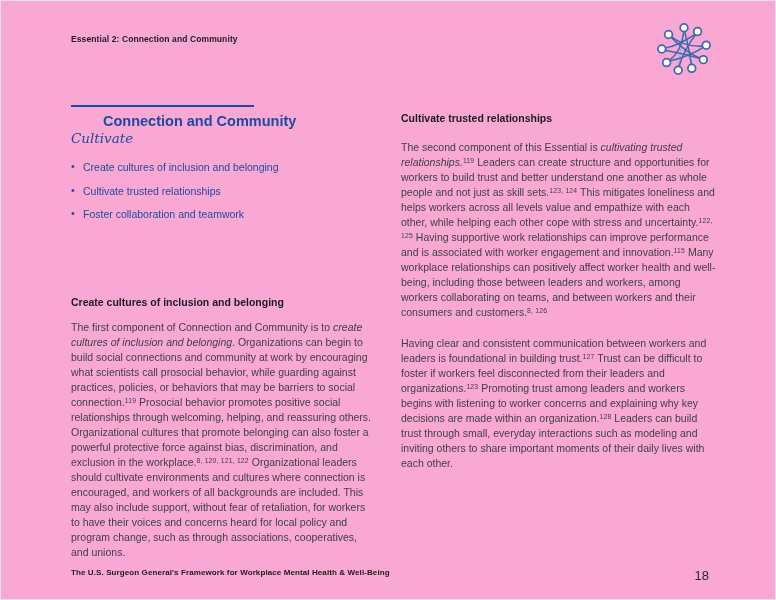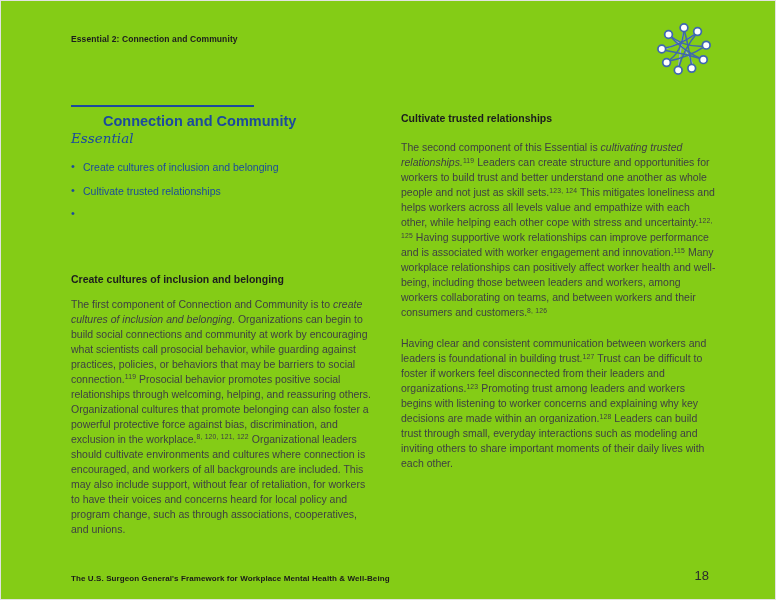--- a/index.html
+++ b/index.html
@@ -1,19 +1,19 @@
 <!DOCTYPE html>
 <html><head>
 <meta charset="utf-8">
 <style>
   html,body { margin:0; padding:0; background:#ffffff; }
   .page {
     position:relative;
     width:776px; height:600px;
-    background:#84cc16;
+    background:#f9a8d4;
     box-sizing:border-box;
     border:1px solid #e2e2e2;
     font-family:"Liberation Sans", sans-serif;
     color:#3f4043;
     overflow:hidden;
   }
   .eyebrow {
     position:absolute; left:70px; top:33px;
     font-size:8.5px; font-weight:bold; color:#1c1c1e;
     letter-spacing:0.1px;
@@ -72,21 +72,21 @@
   }
   
   .col-right {
     position:absolute; left:400px; top:111px; width:315px;
   }
   .col-right .body-para { margin-top:15px; }
   .col-right .body-para + .body-para { margin-top:16px; }
   
   .footer {
     position:absolute; left:70px; right:66px; top:567px;
-    display:flex; justify-content:space-between; align-items:flex-end;
+    display:flex; justify-content:space-between; align-items:flex-start;
   }
   .footer-text {
     font-size:8px; font-weight:bold; color:#1a1a1a; letter-spacing:0.1px;
   }
   .page-number {
     font-size:13px; color:#2b2b2d;
   }
 </style>
 </head>
 <body>
@@ -120,25 +120,25 @@
       <circle cx="24" cy="53" r="4"></circle>
       <circle cx="12" cy="45" r="4"></circle>
       <circle cx="7" cy="31" r="4"></circle>
       <circle cx="14" cy="16" r="4"></circle>
     </g>
   </svg>
 
   <div class="col-left">
     <div class="rule"></div>
     <div class="title">Connection and Community</div>
-    <div class="subtitle">Essential</div>
+    <div class="subtitle">Cultivate</div>
     <ul class="bullets">
       <li><span class="bullet-dot">•</span><span>Create cultures of inclusion and belonging</span></li>
       <li><span class="bullet-dot">•</span><span>Cultivate trusted relationships</span></li>
-      <li><span class="bullet-dot">•</span></li>
+      <li><span class="bullet-dot">•</span><span>Foster collaboration and teamwork</span></li>
     </ul>
     <div class="section-heading">Create cultures of inclusion and belonging</div>
     <p class="body-para"><span>The first component of Connection and Community is to </span><em>create cultures of inclusion and belonging</em><span>. Organizations can begin to build social connections and community at work by encouraging what scientists call prosocial behavior, while guarding against practices, policies, or behaviors that may be barriers to social connection.</span><sup>119</sup><span> Prosocial behavior promotes positive social relationships through welcoming, helping, and reassuring others. Organizational cultures that promote belonging can also foster a powerful protective force against bias, discrimination, and exclusion in the workplace.</span><sup>8, 120, 121, 122</sup><span> Organizational leaders should cultivate environments and cultures where connection is encouraged, and workers of all backgrounds are included. This may also include support, without fear of retaliation, for workers to have their voices and concerns heard for local policy and program change, such as through associations, cooperatives, and unions.</span></p>
   </div>
 
   <div class="col-right">
     <div class="section-heading">Cultivate trusted relationships</div>
     <p class="body-para"><span>The second component of this Essential is </span><em>cultivating trusted relationships.</em><sup>119</sup><span> Leaders can create structure and opportunities for workers to build trust and better understand one another as whole people and not just as skill sets.</span><sup>123, 124</sup><span> This mitigates loneliness and helps workers across all levels value and empathize with each other, while helping each other cope with stress and uncertainty.</span><sup>122, 125</sup><span> Having supportive work relationships can improve performance and is associated with worker engagement and innovation.</span><sup>115</sup><span> Many workplace relationships can positively affect worker health and well-being, including those between leaders and workers, among workers collaborating on teams, and between workers and their consumers and customers.</span><sup>8, 126</sup></p>
     <p class="body-para"><span>Having clear and consistent communication between workers and leaders is foundational in building trust.</span><sup>127</sup><span> Trust can be difficult to foster if workers feel disconnected from their leaders and organizations.</span><sup>123</sup><span> Promoting trust among leaders and workers begins with listening to worker concerns and explaining why key decisions are made within an organization.</span><sup>128</sup><span> Leaders can build trust through small, everyday interactions such as modeling and inviting others to share important moments of their daily lives with each other.</span></p>
   </div>

